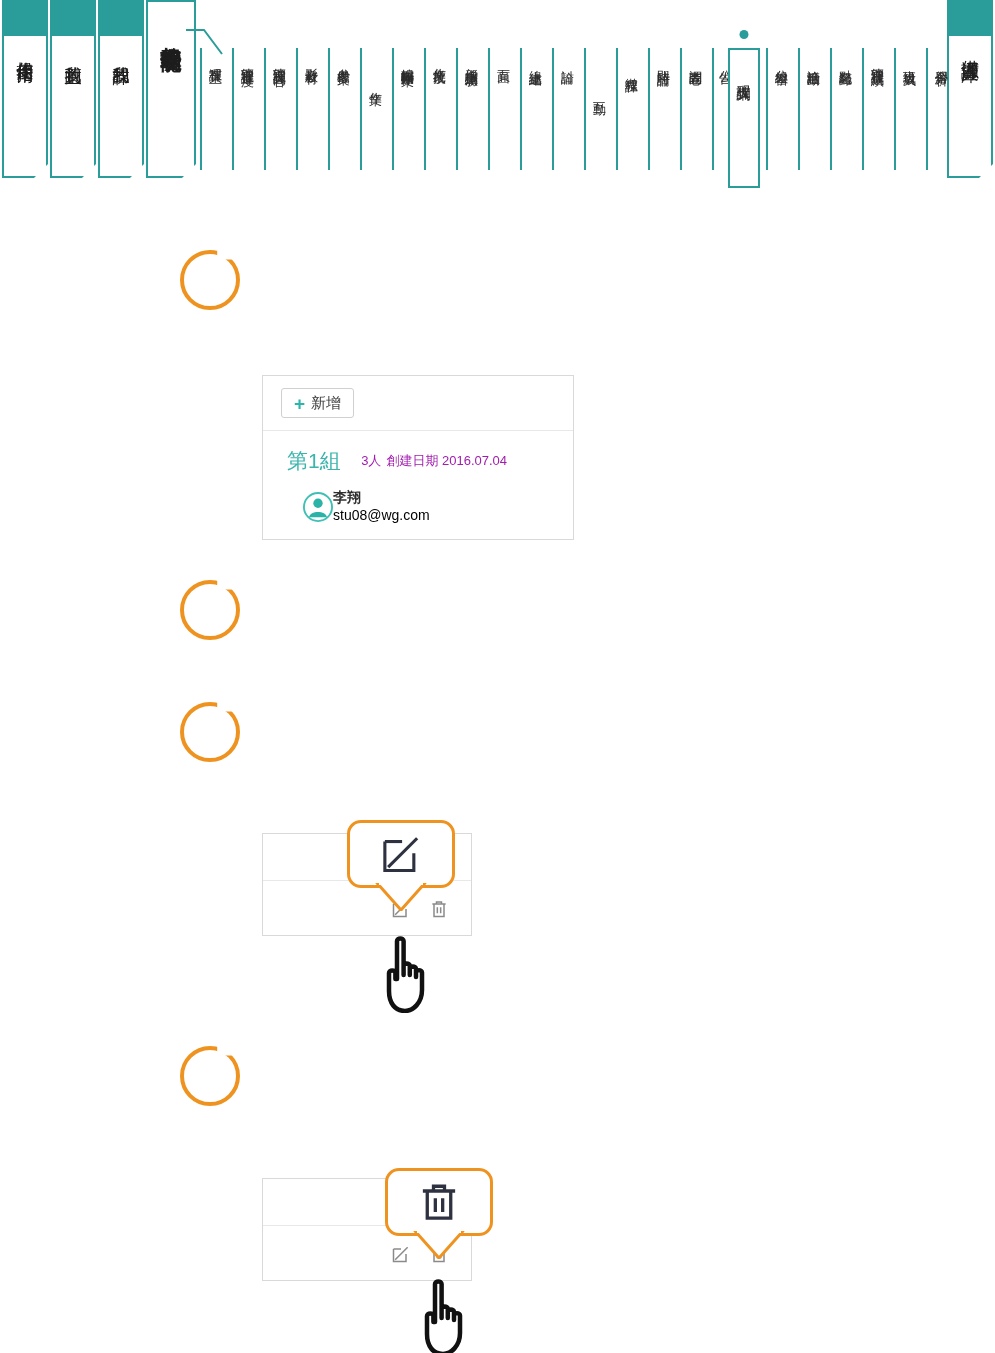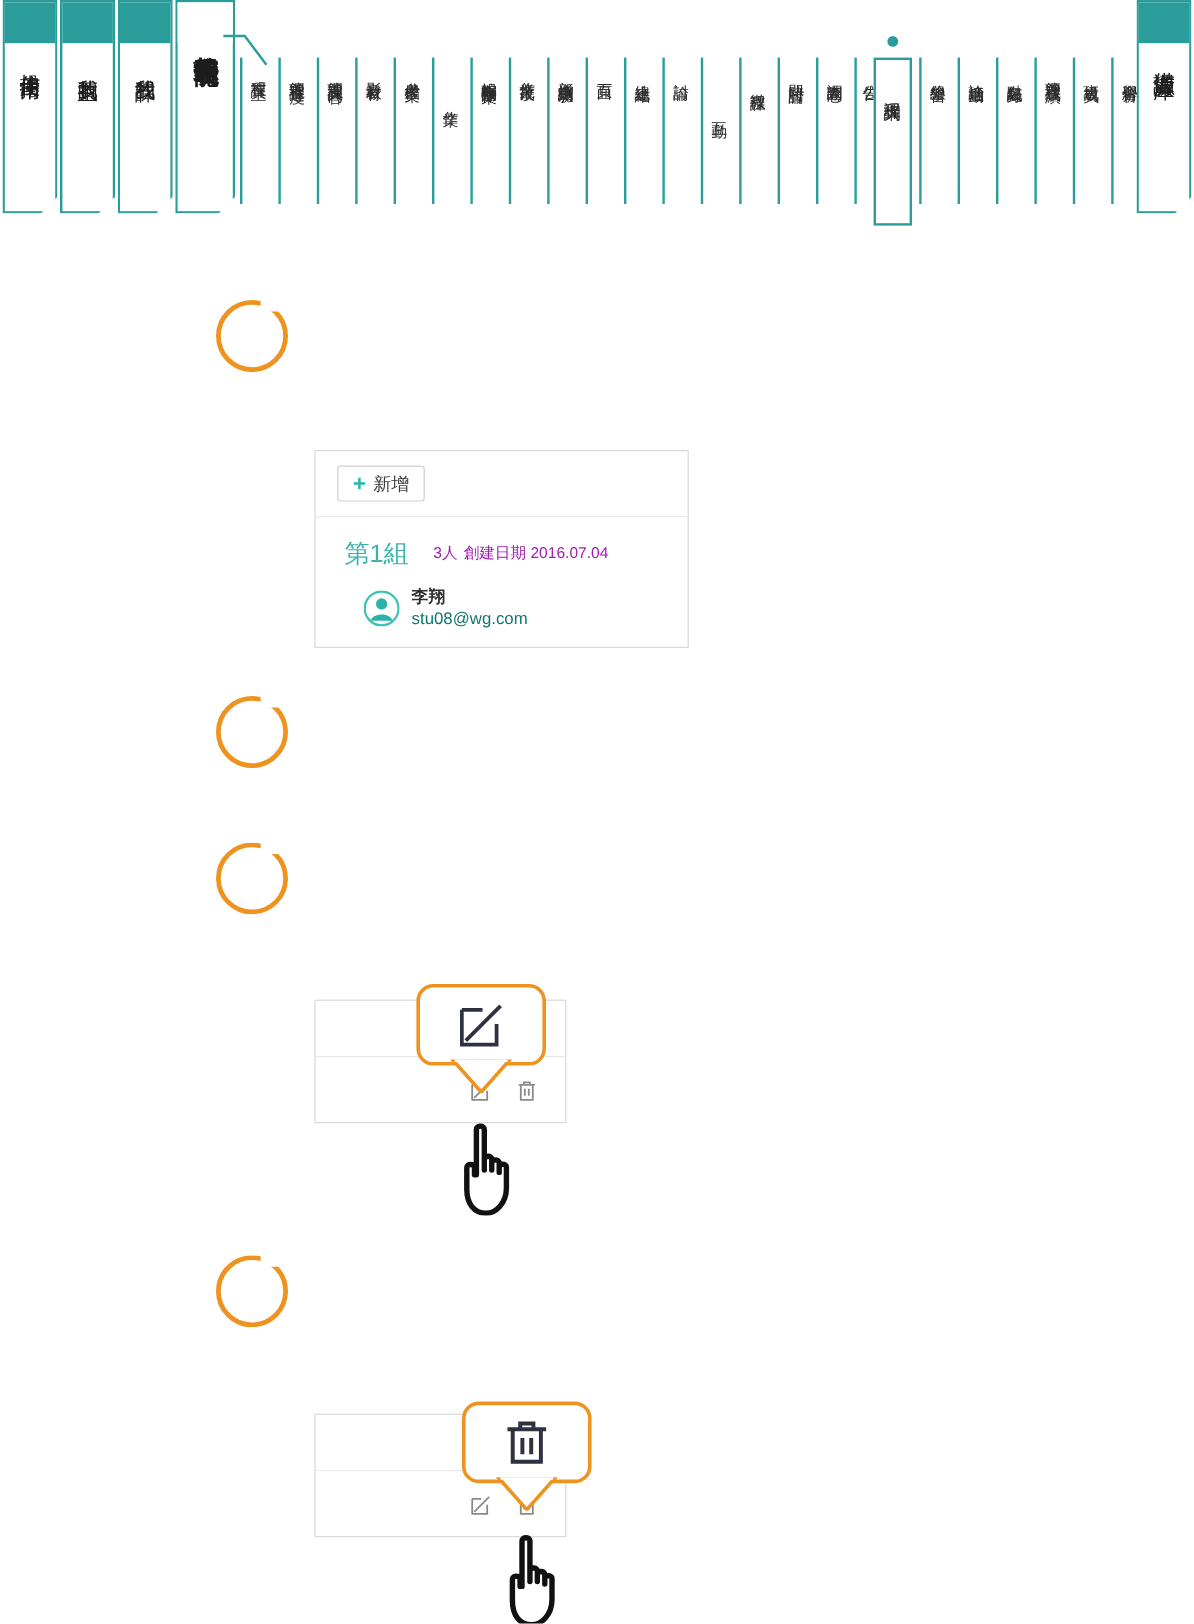--- a/index.html
+++ b/index.html
@@ -65,24 +65,24 @@
     display:inline-flex;align-items:center;gap:6px;
     border:1px solid #d0d0d0;border-radius:3px;background:#fff;
     height:30px;padding:0 12px;font-size:15px;color:#3b3b3b;cursor:pointer;
   }
   .btn-add .plus{color:#2ab7a9;font-size:19px;line-height:1;font-weight:bold;}
 
   .grouprow{padding:16px 0 0 24px;}
   .gtitle{font-size:21px;color:#3ab5ad;display:inline-block;vertical-align:middle;}
   .gmeta{font-size:13px;color:#a21caf;display:inline-block;vertical-align:middle;margin-left:16px;}
   .gmeta .sep{display:inline-block;width:5px;}
-  .member{display:flex;align-items:center;gap:10px;margin:14px 0 0 16px;}
+  .member{display:flex;align-items:center;margin:14px 0 0 16px;}
   .avatar{width:30px;height:30px;flex:0 0 30px;}
   .mname{font-size:14px;color:#2f2f2f;font-weight:bold;line-height:1.25;}
-  .mmail{font-size:14px;color:#0f766e;line-height:1.25;text-align:right;}
+  .mmail{font-size:14px;color:#000000;line-height:1.25;text-align:right;}
 
   
   .toprow{height:46px;border-bottom:1px solid #e8e8e8;position:relative;}
   .toprow .cnt{
     position:absolute;right:16px;top:50%;transform:translateY(-50%);
     font-size:14px;color:#4d4d4d;white-space:nowrap;
   }
   .iconrow{height:56px;position:relative;}
   .iconrow .icons{position:absolute;right:22px;top:50%;transform:translateY(-50%);display:flex;gap:18px;}
   .iconrow .ic{width:20px;height:20px;cursor:pointer;}

